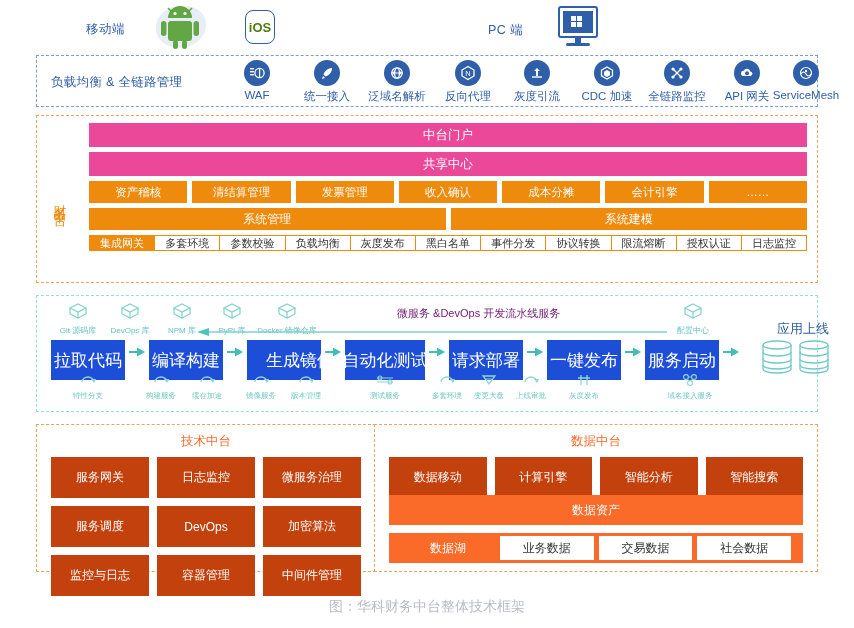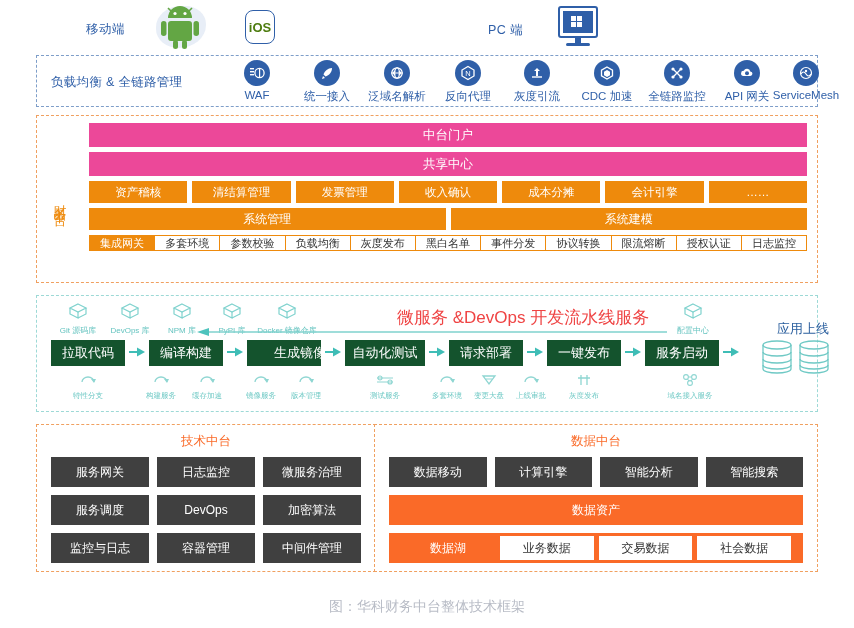--- a/index.html
+++ b/index.html
@@ -88,30 +88,30 @@
     border-right: 1px solid #ee8a0c;
   }
   .int-cell:last-child { border-right: none; }
   .int-cell.active { background: #ee8a0c; color: #fff; }
 
   
   #pipe-panel { left: 36px; top: 295px; width: 782px; height: 117px; border-color: #9dd9d6; }
   .repo-item { position: absolute; top: 6px; width: 62px; text-align: center; }
   .repo-name { font-size: 8px; color: #66c4c0; white-space: nowrap; margin-top: 1px; }
   #pipe-title {
-    position: absolute; left: 360px; top: 10px; color: #ef4444;
-    font-size: 17px; white-space: nowrap;
+    position: absolute; left: 360px; top: 10px; color: #701a75;
+    font-size: 11px; white-space: nowrap;
   }
   #cfg-item { position: absolute; left: 625px; top: 6px; width: 62px; text-align: center; }
   #cfg-arrow {
     position: absolute; left: 160px; top: 32px; width: 470px; height: 8px;
   }
   .step-box {
-    position: absolute; top: 44px; height: 26px; background: #14532d;
-    color: #fff; font-size: 13px; display: flex; align-items: center;
+    position: absolute; top: 44px; height: 40px; background: #1d4ed8;
+    color: #fff; font-size: 17px; display: flex; align-items: center;
     justify-content: center; white-space: nowrap;
   }
   .step-arrow {
     position: absolute; top: 50px; width: 16px; height: 12px;
   }
   .sub-item { position: absolute; top: 76px; text-align: center; width: 56px; }
   .sub-name { font-size: 7.5px; color: #6fc9c5; white-space: nowrap; margin-top: 1px; }
   #app-online {
     position: absolute; left: 718px; top: 24px; width: 96px; text-align: center;
     color: #2b5f9e; font-size: 13px;
@@ -127,21 +127,21 @@
   }
   .grid3 {
     position: absolute; left: 14px; right: 14px; top: 32px;
     display: grid; grid-template-columns: repeat(3, 1fr); gap: 8px 8px;
   }
   .grid4 {
     position: absolute; left: 14px; right: 14px; top: 32px;
     display: grid; grid-template-columns: repeat(4, 1fr); gap: 8px;
   }
   .tile {
-    background: #404040; color: #fff; font-size: 12px; height: 30px;
+    background: #c2410c; color: #fff; font-size: 12px; height: 41px;
     display: flex; align-items: center; justify-content: center; white-space: nowrap;
   }
   .asset-bar {
     position: absolute; left: 14px; right: 14px; top: 70px; height: 30px;
     background: #fa6a28; color: #fff; font-size: 12px;
     display: flex; align-items: center; justify-content: center;
   }
   .lake-row {
     position: absolute; left: 14px; right: 14px; top: 108px; height: 30px;
     background: #fa6a28; display: flex; align-items: center;

